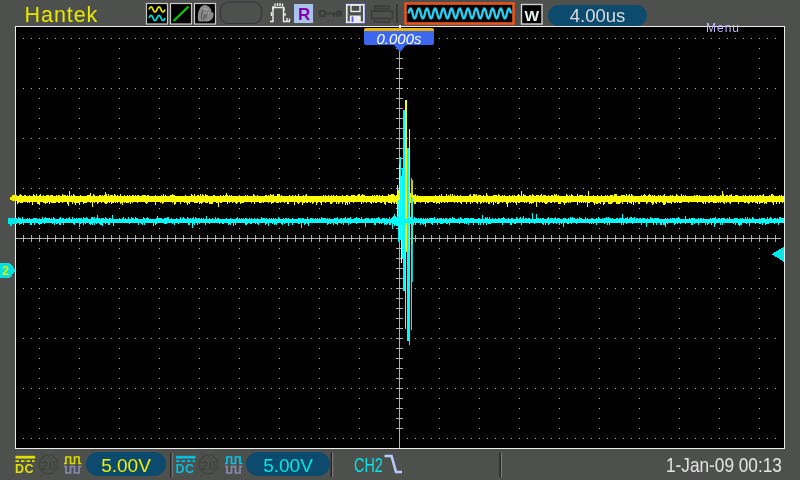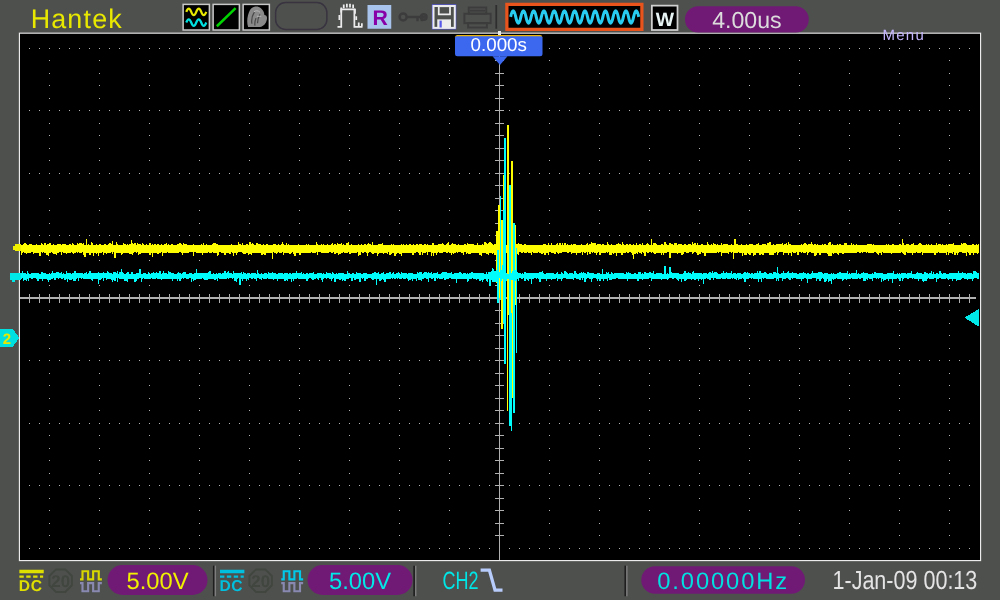--- a/index.html
+++ b/index.html
@@ -1,26 +1,26 @@
 <!DOCTYPE html>
 <html><head><meta charset="utf-8"><style>
 * { margin:0; padding:0; box-sizing:border-box; }
 html,body { width:800px; height:480px; overflow:hidden; background:#4e504e; }
 #scr { position:relative; width:800px; height:480px; background:#4e504e;
   font-family:"Liberation Sans", sans-serif; }
 .abs { position:absolute; }
 #plot { left:15px; top:26.2px; width:769.5px; height:422.5px; background:#000;
   border:1.5px solid #ececec; }
-.pill { position:absolute; background:#701a75; border-radius:12px; text-align:center; }
+.pill { position:absolute; background:#0c4a6e; border-radius:12px; text-align:center; }
 #logo { left:24.5px; top:3.2px; font-size:21.5px; font-weight:normal; color:#e8e800;
   letter-spacing:0.95px; }
 #menu { left:706px; top:21px; font-size:12px; color:#c4b5fd; letter-spacing:1px; }
 #tlabel { left:364px; top:28px; width:70px; height:16.5px; background:#3c68f0;
   border-radius:2px; color:#fff; font-size:15px; text-align:center; line-height:16px;
-  border-top:1px solid #eab308; }
+  border-top:3px solid #eab308;font-style:italic; }
 #tptr { left:394px; top:44.5px; width:0; height:0; border-left:6px solid transparent;
   border-right:6px solid transparent; border-top:7px solid #3c68f0; }
 .txt { position:absolute; white-space:nowrap; }
 </style></head><body>
 <div id="scr">
   <div class="abs" id="plot"></div>
   <svg class="abs" style="left:0;top:0" width="800" height="480" shape-rendering="crispEdges">
       <path d="M23 38h1v1h-1zM31 38h1v1h-1zM39 38h1v1h-1zM47 38h1v1h-1zM55 38h1v1h-1zM63 38h1v1h-1zM71 38h1v1h-1zM79 38h1v1h-1zM87 38h1v1h-1zM95 38h1v1h-1zM103 38h1v1h-1zM111 38h1v1h-1zM119 38h1v1h-1zM127 38h1v1h-1zM135 38h1v1h-1zM143 38h1v1h-1zM151 38h1v1h-1zM159 38h1v1h-1zM167 38h1v1h-1zM175 38h1v1h-1zM183 38h1v1h-1zM191 38h1v1h-1zM199 38h1v1h-1zM207 38h1v1h-1zM215 38h1v1h-1zM223 38h1v1h-1zM231 38h1v1h-1zM239 38h1v1h-1zM247 38h1v1h-1zM255 38h1v1h-1zM263 38h1v1h-1zM271 38h1v1h-1zM279 38h1v1h-1zM287 38h1v1h-1zM295 38h1v1h-1zM303 38h1v1h-1zM311 38h1v1h-1zM319 38h1v1h-1zM327 38h1v1h-1zM335 38h1v1h-1zM343 38h1v1h-1zM351 38h1v1h-1zM359 38h1v1h-1zM367 38h1v1h-1zM375 38h1v1h-1zM383 38h1v1h-1zM391 38h1v1h-1zM399 38h1v1h-1zM407 38h1v1h-1zM415 38h1v1h-1zM423 38h1v1h-1zM431 38h1v1h-1zM439 38h1v1h-1zM447 38h1v1h-1zM455 38h1v1h-1zM463 38h1v1h-1zM471 38h1v1h-1zM479 38h1v1h-1zM487 38h1v1h-1zM495 38h1v1h-1zM503 38h1v1h-1zM511 38h1v1h-1zM519 38h1v1h-1zM527 38h1v1h-1zM535 38h1v1h-1zM543 38h1v1h-1zM551 38h1v1h-1zM559 38h1v1h-1zM567 38h1v1h-1zM575 38h1v1h-1zM583 38h1v1h-1zM591 38h1v1h-1zM599 38h1v1h-1zM607 38h1v1h-1zM615 38h1v1h-1zM623 38h1v1h-1zM631 38h1v1h-1zM639 38h1v1h-1zM647 38h1v1h-1zM655 38h1v1h-1zM663 38h1v1h-1zM671 38h1v1h-1zM679 38h1v1h-1zM687 38h1v1h-1zM695 38h1v1h-1zM703 38h1v1h-1zM711 38h1v1h-1zM719 38h1v1h-1zM727 38h1v1h-1zM735 38h1v1h-1zM743 38h1v1h-1zM751 38h1v1h-1zM759 38h1v1h-1zM767 38h1v1h-1zM775 38h1v1h-1zM23 88h1v1h-1zM31 88h1v1h-1zM39 88h1v1h-1zM47 88h1v1h-1zM55 88h1v1h-1zM63 88h1v1h-1zM71 88h1v1h-1zM79 88h1v1h-1zM87 88h1v1h-1zM95 88h1v1h-1zM103 88h1v1h-1zM111 88h1v1h-1zM119 88h1v1h-1zM127 88h1v1h-1zM135 88h1v1h-1zM143 88h1v1h-1zM151 88h1v1h-1zM159 88h1v1h-1zM167 88h1v1h-1zM175 88h1v1h-1zM183 88h1v1h-1zM191 88h1v1h-1zM199 88h1v1h-1zM207 88h1v1h-1zM215 88h1v1h-1zM223 88h1v1h-1zM231 88h1v1h-1zM239 88h1v1h-1zM247 88h1v1h-1zM255 88h1v1h-1zM263 88h1v1h-1zM271 88h1v1h-1zM279 88h1v1h-1zM287 88h1v1h-1zM295 88h1v1h-1zM303 88h1v1h-1zM311 88h1v1h-1zM319 88h1v1h-1zM327 88h1v1h-1zM335 88h1v1h-1zM343 88h1v1h-1zM351 88h1v1h-1zM359 88h1v1h-1zM367 88h1v1h-1zM375 88h1v1h-1zM383 88h1v1h-1zM391 88h1v1h-1zM399 88h1v1h-1zM407 88h1v1h-1zM415 88h1v1h-1zM423 88h1v1h-1zM431 88h1v1h-1zM439 88h1v1h-1zM447 88h1v1h-1zM455 88h1v1h-1zM463 88h1v1h-1zM471 88h1v1h-1zM479 88h1v1h-1zM487 88h1v1h-1zM495 88h1v1h-1zM503 88h1v1h-1zM511 88h1v1h-1zM519 88h1v1h-1zM527 88h1v1h-1zM535 88h1v1h-1zM543 88h1v1h-1zM551 88h1v1h-1zM559 88h1v1h-1zM567 88h1v1h-1zM575 88h1v1h-1zM583 88h1v1h-1zM591 88h1v1h-1zM599 88h1v1h-1zM607 88h1v1h-1zM615 88h1v1h-1zM623 88h1v1h-1zM631 88h1v1h-1zM639 88h1v1h-1zM647 88h1v1h-1zM655 88h1v1h-1zM663 88h1v1h-1zM671 88h1v1h-1zM679 88h1v1h-1zM687 88h1v1h-1zM695 88h1v1h-1zM703 88h1v1h-1zM711 88h1v1h-1zM719 88h1v1h-1zM727 88h1v1h-1zM735 88h1v1h-1zM743 88h1v1h-1zM751 88h1v1h-1zM759 88h1v1h-1zM767 88h1v1h-1zM775 88h1v1h-1zM23 138h1v1h-1zM31 138h1v1h-1zM39 138h1v1h-1zM47 138h1v1h-1zM55 138h1v1h-1zM63 138h1v1h-1zM71 138h1v1h-1zM79 138h1v1h-1zM87 138h1v1h-1zM95 138h1v1h-1zM103 138h1v1h-1zM111 138h1v1h-1zM119 138h1v1h-1zM127 138h1v1h-1zM135 138h1v1h-1zM143 138h1v1h-1zM151 138h1v1h-1zM159 138h1v1h-1zM167 138h1v1h-1zM175 138h1v1h-1zM183 138h1v1h-1zM191 138h1v1h-1zM199 138h1v1h-1zM207 138h1v1h-1zM215 138h1v1h-1zM223 138h1v1h-1zM231 138h1v1h-1zM239 138h1v1h-1zM247 138h1v1h-1zM255 138h1v1h-1zM263 138h1v1h-1zM271 138h1v1h-1zM279 138h1v1h-1zM287 138h1v1h-1zM295 138h1v1h-1zM303 138h1v1h-1zM311 138h1v1h-1zM319 138h1v1h-1zM327 138h1v1h-1zM335 138h1v1h-1zM343 138h1v1h-1zM351 138h1v1h-1zM359 138h1v1h-1zM367 138h1v1h-1zM375 138h1v1h-1zM383 138h1v1h-1zM391 138h1v1h-1zM399 138h1v1h-1zM407 138h1v1h-1zM415 138h1v1h-1zM423 138h1v1h-1zM431 138h1v1h-1zM439 138h1v1h-1zM447 138h1v1h-1zM455 138h1v1h-1zM463 138h1v1h-1zM471 138h1v1h-1zM479 138h1v1h-1zM487 138h1v1h-1zM495 138h1v1h-1zM503 138h1v1h-1zM511 138h1v1h-1zM519 138h1v1h-1zM527 138h1v1h-1zM535 138h1v1h-1zM543 138h1v1h-1zM551 138h1v1h-1zM559 138h1v1h-1zM567 138h1v1h-1zM575 138h1v1h-1zM583 138h1v1h-1zM591 138h1v1h-1zM599 138h1v1h-1zM607 138h1v1h-1zM615 138h1v1h-1zM623 138h1v1h-1zM631 138h1v1h-1zM639 138h1v1h-1zM647 138h1v1h-1zM655 138h1v1h-1zM663 138h1v1h-1zM671 138h1v1h-1zM679 138h1v1h-1zM687 138h1v1h-1zM695 138h1v1h-1zM703 138h1v1h-1zM711 138h1v1h-1zM719 138h1v1h-1zM727 138h1v1h-1zM735 138h1v1h-1zM743 138h1v1h-1zM751 138h1v1h-1zM759 138h1v1h-1zM767 138h1v1h-1zM775 138h1v1h-1zM23 188h1v1h-1zM31 188h1v1h-1zM39 188h1v1h-1zM47 188h1v1h-1zM55 188h1v1h-1zM63 188h1v1h-1zM71 188h1v1h-1zM79 188h1v1h-1zM87 188h1v1h-1zM95 188h1v1h-1zM103 188h1v1h-1zM111 188h1v1h-1zM119 188h1v1h-1zM127 188h1v1h-1zM135 188h1v1h-1zM143 188h1v1h-1zM151 188h1v1h-1zM159 188h1v1h-1zM167 188h1v1h-1zM175 188h1v1h-1zM183 188h1v1h-1zM191 188h1v1h-1zM199 188h1v1h-1zM207 188h1v1h-1zM215 188h1v1h-1zM223 188h1v1h-1zM231 188h1v1h-1zM239 188h1v1h-1zM247 188h1v1h-1zM255 188h1v1h-1zM263 188h1v1h-1zM271 188h1v1h-1zM279 188h1v1h-1zM287 188h1v1h-1zM295 188h1v1h-1zM303 188h1v1h-1zM311 188h1v1h-1zM319 188h1v1h-1zM327 188h1v1h-1zM335 188h1v1h-1zM343 188h1v1h-1zM351 188h1v1h-1zM359 188h1v1h-1zM367 188h1v1h-1zM375 188h1v1h-1zM383 188h1v1h-1zM391 188h1v1h-1zM399 188h1v1h-1zM407 188h1v1h-1zM415 188h1v1h-1zM423 188h1v1h-1zM431 188h1v1h-1zM439 188h1v1h-1zM447 188h1v1h-1zM455 188h1v1h-1zM463 188h1v1h-1zM471 188h1v1h-1zM479 188h1v1h-1zM487 188h1v1h-1zM495 188h1v1h-1zM503 188h1v1h-1zM511 188h1v1h-1zM519 188h1v1h-1zM527 188h1v1h-1zM535 188h1v1h-1zM543 188h1v1h-1zM551 188h1v1h-1zM559 188h1v1h-1zM567 188h1v1h-1zM575 188h1v1h-1zM583 188h1v1h-1zM591 188h1v1h-1zM599 188h1v1h-1zM607 188h1v1h-1zM615 188h1v1h-1zM623 188h1v1h-1zM631 188h1v1h-1zM639 188h1v1h-1zM647 188h1v1h-1zM655 188h1v1h-1zM663 188h1v1h-1zM671 188h1v1h-1zM679 188h1v1h-1zM687 188h1v1h-1zM695 188h1v1h-1zM703 188h1v1h-1zM711 188h1v1h-1zM719 188h1v1h-1zM727 188h1v1h-1zM735 188h1v1h-1zM743 188h1v1h-1zM751 188h1v1h-1zM759 188h1v1h-1zM767 188h1v1h-1zM775 188h1v1h-1zM23 288h1v1h-1zM31 288h1v1h-1zM39 288h1v1h-1zM47 288h1v1h-1zM55 288h1v1h-1zM63 288h1v1h-1zM71 288h1v1h-1zM79 288h1v1h-1zM87 288h1v1h-1zM95 288h1v1h-1zM103 288h1v1h-1zM111 288h1v1h-1zM119 288h1v1h-1zM127 288h1v1h-1zM135 288h1v1h-1zM143 288h1v1h-1zM151 288h1v1h-1zM159 288h1v1h-1zM167 288h1v1h-1zM175 288h1v1h-1zM183 288h1v1h-1zM191 288h1v1h-1zM199 288h1v1h-1zM207 288h1v1h-1zM215 288h1v1h-1zM223 288h1v1h-1zM231 288h1v1h-1zM239 288h1v1h-1zM247 288h1v1h-1zM255 288h1v1h-1zM263 288h1v1h-1zM271 288h1v1h-1zM279 288h1v1h-1zM287 288h1v1h-1zM295 288h1v1h-1zM303 288h1v1h-1zM311 288h1v1h-1zM319 288h1v1h-1zM327 288h1v1h-1zM335 288h1v1h-1zM343 288h1v1h-1zM351 288h1v1h-1zM359 288h1v1h-1zM367 288h1v1h-1zM375 288h1v1h-1zM383 288h1v1h-1zM391 288h1v1h-1zM399 288h1v1h-1zM407 288h1v1h-1zM415 288h1v1h-1zM423 288h1v1h-1zM431 288h1v1h-1zM439 288h1v1h-1zM447 288h1v1h-1zM455 288h1v1h-1zM463 288h1v1h-1zM471 288h1v1h-1zM479 288h1v1h-1zM487 288h1v1h-1zM495 288h1v1h-1zM503 288h1v1h-1zM511 288h1v1h-1zM519 288h1v1h-1zM527 288h1v1h-1zM535 288h1v1h-1zM543 288h1v1h-1zM551 288h1v1h-1zM559 288h1v1h-1zM567 288h1v1h-1zM575 288h1v1h-1zM583 288h1v1h-1zM591 288h1v1h-1zM599 288h1v1h-1zM607 288h1v1h-1zM615 288h1v1h-1zM623 288h1v1h-1zM631 288h1v1h-1zM639 288h1v1h-1zM647 288h1v1h-1zM655 288h1v1h-1zM663 288h1v1h-1zM671 288h1v1h-1zM679 288h1v1h-1zM687 288h1v1h-1zM695 288h1v1h-1zM703 288h1v1h-1zM711 288h1v1h-1zM719 288h1v1h-1zM727 288h1v1h-1zM735 288h1v1h-1zM743 288h1v1h-1zM751 288h1v1h-1zM759 288h1v1h-1zM767 288h1v1h-1zM775 288h1v1h-1zM23 338h1v1h-1zM31 338h1v1h-1zM39 338h1v1h-1zM47 338h1v1h-1zM55 338h1v1h-1zM63 338h1v1h-1zM71 338h1v1h-1zM79 338h1v1h-1zM87 338h1v1h-1zM95 338h1v1h-1zM103 338h1v1h-1zM111 338h1v1h-1zM119 338h1v1h-1zM127 338h1v1h-1zM135 338h1v1h-1zM143 338h1v1h-1zM151 338h1v1h-1zM159 338h1v1h-1zM167 338h1v1h-1zM175 338h1v1h-1zM183 338h1v1h-1zM191 338h1v1h-1zM199 338h1v1h-1zM207 338h1v1h-1zM215 338h1v1h-1zM223 338h1v1h-1zM231 338h1v1h-1zM239 338h1v1h-1zM247 338h1v1h-1zM255 338h1v1h-1zM263 338h1v1h-1zM271 338h1v1h-1zM279 338h1v1h-1zM287 338h1v1h-1zM295 338h1v1h-1zM303 338h1v1h-1zM311 338h1v1h-1zM319 338h1v1h-1zM327 338h1v1h-1zM335 338h1v1h-1zM343 338h1v1h-1zM351 338h1v1h-1zM359 338h1v1h-1zM367 338h1v1h-1zM375 338h1v1h-1zM383 338h1v1h-1zM391 338h1v1h-1zM399 338h1v1h-1zM407 338h1v1h-1zM415 338h1v1h-1zM423 338h1v1h-1zM431 338h1v1h-1zM439 338h1v1h-1zM447 338h1v1h-1zM455 338h1v1h-1zM463 338h1v1h-1zM471 338h1v1h-1zM479 338h1v1h-1zM487 338h1v1h-1zM495 338h1v1h-1zM503 338h1v1h-1zM511 338h1v1h-1zM519 338h1v1h-1zM527 338h1v1h-1zM535 338h1v1h-1zM543 338h1v1h-1zM551 338h1v1h-1zM559 338h1v1h-1zM567 338h1v1h-1zM575 338h1v1h-1zM583 338h1v1h-1zM591 338h1v1h-1zM599 338h1v1h-1zM607 338h1v1h-1zM615 338h1v1h-1zM623 338h1v1h-1zM631 338h1v1h-1zM639 338h1v1h-1zM647 338h1v1h-1zM655 338h1v1h-1zM663 338h1v1h-1zM671 338h1v1h-1zM679 338h1v1h-1zM687 338h1v1h-1zM695 338h1v1h-1zM703 338h1v1h-1zM711 338h1v1h-1zM719 338h1v1h-1zM727 338h1v1h-1zM735 338h1v1h-1zM743 338h1v1h-1zM751 338h1v1h-1zM759 338h1v1h-1zM767 338h1v1h-1zM775 338h1v1h-1zM23 388h1v1h-1zM31 388h1v1h-1zM39 388h1v1h-1zM47 388h1v1h-1zM55 388h1v1h-1zM63 388h1v1h-1zM71 388h1v1h-1zM79 388h1v1h-1zM87 388h1v1h-1zM95 388h1v1h-1zM103 388h1v1h-1zM111 388h1v1h-1zM119 388h1v1h-1zM127 388h1v1h-1zM135 388h1v1h-1zM143 388h1v1h-1zM151 388h1v1h-1zM159 388h1v1h-1zM167 388h1v1h-1zM175 388h1v1h-1zM183 388h1v1h-1zM191 388h1v1h-1zM199 388h1v1h-1zM207 388h1v1h-1zM215 388h1v1h-1zM223 388h1v1h-1zM231 388h1v1h-1zM239 388h1v1h-1zM247 388h1v1h-1zM255 388h1v1h-1zM263 388h1v1h-1zM271 388h1v1h-1zM279 388h1v1h-1zM287 388h1v1h-1zM295 388h1v1h-1zM303 388h1v1h-1zM311 388h1v1h-1zM319 388h1v1h-1zM327 388h1v1h-1zM335 388h1v1h-1zM343 388h1v1h-1zM351 388h1v1h-1zM359 388h1v1h-1zM367 388h1v1h-1zM375 388h1v1h-1zM383 388h1v1h-1zM391 388h1v1h-1zM399 388h1v1h-1zM407 388h1v1h-1zM415 388h1v1h-1zM423 388h1v1h-1zM431 388h1v1h-1zM439 388h1v1h-1zM447 388h1v1h-1zM455 388h1v1h-1zM463 388h1v1h-1zM471 388h1v1h-1zM479 388h1v1h-1zM487 388h1v1h-1zM495 388h1v1h-1zM503 388h1v1h-1zM511 388h1v1h-1zM519 388h1v1h-1zM527 388h1v1h-1zM535 388h1v1h-1zM543 388h1v1h-1zM551 388h1v1h-1zM559 388h1v1h-1zM567 388h1v1h-1zM575 388h1v1h-1zM583 388h1v1h-1zM591 388h1v1h-1zM599 388h1v1h-1zM607 388h1v1h-1zM615 388h1v1h-1zM623 388h1v1h-1zM631 388h1v1h-1zM639 388h1v1h-1zM647 388h1v1h-1zM655 388h1v1h-1zM663 388h1v1h-1zM671 388h1v1h-1zM679 388h1v1h-1zM687 388h1v1h-1zM695 388h1v1h-1zM703 388h1v1h-1zM711 388h1v1h-1zM719 388h1v1h-1zM727 388h1v1h-1zM735 388h1v1h-1zM743 388h1v1h-1zM751 388h1v1h-1zM759 388h1v1h-1zM767 388h1v1h-1zM775 388h1v1h-1zM23 438h1v1h-1zM31 438h1v1h-1zM39 438h1v1h-1zM47 438h1v1h-1zM55 438h1v1h-1zM63 438h1v1h-1zM71 438h1v1h-1zM79 438h1v1h-1zM87 438h1v1h-1zM95 438h1v1h-1zM103 438h1v1h-1zM111 438h1v1h-1zM119 438h1v1h-1zM127 438h1v1h-1zM135 438h1v1h-1zM143 438h1v1h-1zM151 438h1v1h-1zM159 438h1v1h-1zM167 438h1v1h-1zM175 438h1v1h-1zM183 438h1v1h-1zM191 438h1v1h-1zM199 438h1v1h-1zM207 438h1v1h-1zM215 438h1v1h-1zM223 438h1v1h-1zM231 438h1v1h-1zM239 438h1v1h-1zM247 438h1v1h-1zM255 438h1v1h-1zM263 438h1v1h-1zM271 438h1v1h-1zM279 438h1v1h-1zM287 438h1v1h-1zM295 438h1v1h-1zM303 438h1v1h-1zM311 438h1v1h-1zM319 438h1v1h-1zM327 438h1v1h-1zM335 438h1v1h-1zM343 438h1v1h-1zM351 438h1v1h-1zM359 438h1v1h-1zM367 438h1v1h-1zM375 438h1v1h-1zM383 438h1v1h-1zM391 438h1v1h-1zM399 438h1v1h-1zM407 438h1v1h-1zM415 438h1v1h-1zM423 438h1v1h-1zM431 438h1v1h-1zM439 438h1v1h-1zM447 438h1v1h-1zM455 438h1v1h-1zM463 438h1v1h-1zM471 438h1v1h-1zM479 438h1v1h-1zM487 438h1v1h-1zM495 438h1v1h-1zM503 438h1v1h-1zM511 438h1v1h-1zM519 438h1v1h-1zM527 438h1v1h-1zM535 438h1v1h-1zM543 438h1v1h-1zM551 438h1v1h-1zM559 438h1v1h-1zM567 438h1v1h-1zM575 438h1v1h-1zM583 438h1v1h-1zM591 438h1v1h-1zM599 438h1v1h-1zM607 438h1v1h-1zM615 438h1v1h-1zM623 438h1v1h-1zM631 438h1v1h-1zM639 438h1v1h-1zM647 438h1v1h-1zM655 438h1v1h-1zM663 438h1v1h-1zM671 438h1v1h-1zM679 438h1v1h-1zM687 438h1v1h-1zM695 438h1v1h-1zM703 438h1v1h-1zM711 438h1v1h-1zM719 438h1v1h-1zM727 438h1v1h-1zM735 438h1v1h-1zM743 438h1v1h-1zM751 438h1v1h-1zM759 438h1v1h-1zM767 438h1v1h-1zM775 438h1v1h-1zM39 48h1v1h-1zM39 58h1v1h-1zM39 68h1v1h-1zM39 78h1v1h-1zM39 98h1v1h-1zM39 108h1v1h-1zM39 118h1v1h-1zM39 128h1v1h-1zM39 148h1v1h-1zM39 158h1v1h-1zM39 168h1v1h-1zM39 178h1v1h-1zM39 198h1v1h-1zM39 208h1v1h-1zM39 218h1v1h-1zM39 228h1v1h-1zM39 248h1v1h-1zM39 258h1v1h-1zM39 268h1v1h-1zM39 278h1v1h-1zM39 298h1v1h-1zM39 308h1v1h-1zM39 318h1v1h-1zM39 328h1v1h-1zM39 348h1v1h-1zM39 358h1v1h-1zM39 368h1v1h-1zM39 378h1v1h-1zM39 398h1v1h-1zM39 408h1v1h-1zM39 418h1v1h-1zM39 428h1v1h-1zM79 48h1v1h-1zM79 58h1v1h-1zM79 68h1v1h-1zM79 78h1v1h-1zM79 98h1v1h-1zM79 108h1v1h-1zM79 118h1v1h-1zM79 128h1v1h-1zM79 148h1v1h-1zM79 158h1v1h-1zM79 168h1v1h-1zM79 178h1v1h-1zM79 198h1v1h-1zM79 208h1v1h-1zM79 218h1v1h-1zM79 228h1v1h-1zM79 248h1v1h-1zM79 258h1v1h-1zM79 268h1v1h-1zM79 278h1v1h-1zM79 298h1v1h-1zM79 308h1v1h-1zM79 318h1v1h-1zM79 328h1v1h-1zM79 348h1v1h-1zM79 358h1v1h-1zM79 368h1v1h-1zM79 378h1v1h-1zM79 398h1v1h-1zM79 408h1v1h-1zM79 418h1v1h-1zM79 428h1v1h-1zM119 48h1v1h-1zM119 58h1v1h-1zM119 68h1v1h-1zM119 78h1v1h-1zM119 98h1v1h-1zM119 108h1v1h-1zM119 118h1v1h-1zM119 128h1v1h-1zM119 148h1v1h-1zM119 158h1v1h-1zM119 168h1v1h-1zM119 178h1v1h-1zM119 198h1v1h-1zM119 208h1v1h-1zM119 218h1v1h-1zM119 228h1v1h-1zM119 248h1v1h-1zM119 258h1v1h-1zM119 268h1v1h-1zM119 278h1v1h-1zM119 298h1v1h-1zM119 308h1v1h-1zM119 318h1v1h-1zM119 328h1v1h-1zM119 348h1v1h-1zM119 358h1v1h-1zM119 368h1v1h-1zM119 378h1v1h-1zM119 398h1v1h-1zM119 408h1v1h-1zM119 418h1v1h-1zM119 428h1v1h-1zM159 48h1v1h-1zM159 58h1v1h-1zM159 68h1v1h-1zM159 78h1v1h-1zM159 98h1v1h-1zM159 108h1v1h-1zM159 118h1v1h-1zM159 128h1v1h-1zM159 148h1v1h-1zM159 158h1v1h-1zM159 168h1v1h-1zM159 178h1v1h-1zM159 198h1v1h-1zM159 208h1v1h-1zM159 218h1v1h-1zM159 228h1v1h-1zM159 248h1v1h-1zM159 258h1v1h-1zM159 268h1v1h-1zM159 278h1v1h-1zM159 298h1v1h-1zM159 308h1v1h-1zM159 318h1v1h-1zM159 328h1v1h-1zM159 348h1v1h-1zM159 358h1v1h-1zM159 368h1v1h-1zM159 378h1v1h-1zM159 398h1v1h-1zM159 408h1v1h-1zM159 418h1v1h-1zM159 428h1v1h-1zM199 48h1v1h-1zM199 58h1v1h-1zM199 68h1v1h-1zM199 78h1v1h-1zM199 98h1v1h-1zM199 108h1v1h-1zM199 118h1v1h-1zM199 128h1v1h-1zM199 148h1v1h-1zM199 158h1v1h-1zM199 168h1v1h-1zM199 178h1v1h-1zM199 198h1v1h-1zM199 208h1v1h-1zM199 218h1v1h-1zM199 228h1v1h-1zM199 248h1v1h-1zM199 258h1v1h-1zM199 268h1v1h-1zM199 278h1v1h-1zM199 298h1v1h-1zM199 308h1v1h-1zM199 318h1v1h-1zM199 328h1v1h-1zM199 348h1v1h-1zM199 358h1v1h-1zM199 368h1v1h-1zM199 378h1v1h-1zM199 398h1v1h-1zM199 408h1v1h-1zM199 418h1v1h-1zM199 428h1v1h-1zM239 48h1v1h-1zM239 58h1v1h-1zM239 68h1v1h-1zM239 78h1v1h-1zM239 98h1v1h-1zM239 108h1v1h-1zM239 118h1v1h-1zM239 128h1v1h-1zM239 148h1v1h-1zM239 158h1v1h-1zM239 168h1v1h-1zM239 178h1v1h-1zM239 198h1v1h-1zM239 208h1v1h-1zM239 218h1v1h-1zM239 228h1v1h-1zM239 248h1v1h-1zM239 258h1v1h-1zM239 268h1v1h-1zM239 278h1v1h-1zM239 298h1v1h-1zM239 308h1v1h-1zM239 318h1v1h-1zM239 328h1v1h-1zM239 348h1v1h-1zM239 358h1v1h-1zM239 368h1v1h-1zM239 378h1v1h-1zM239 398h1v1h-1zM239 408h1v1h-1zM239 418h1v1h-1zM239 428h1v1h-1zM279 48h1v1h-1zM279 58h1v1h-1zM279 68h1v1h-1zM279 78h1v1h-1zM279 98h1v1h-1zM279 108h1v1h-1zM279 118h1v1h-1zM279 128h1v1h-1zM279 148h1v1h-1zM279 158h1v1h-1zM279 168h1v1h-1zM279 178h1v1h-1zM279 198h1v1h-1zM279 208h1v1h-1zM279 218h1v1h-1zM279 228h1v1h-1zM279 248h1v1h-1zM279 258h1v1h-1zM279 268h1v1h-1zM279 278h1v1h-1zM279 298h1v1h-1zM279 308h1v1h-1zM279 318h1v1h-1zM279 328h1v1h-1zM279 348h1v1h-1zM279 358h1v1h-1zM279 368h1v1h-1zM279 378h1v1h-1zM279 398h1v1h-1zM279 408h1v1h-1zM279 418h1v1h-1zM279 428h1v1h-1zM319 48h1v1h-1zM319 58h1v1h-1zM319 68h1v1h-1zM319 78h1v1h-1zM319 98h1v1h-1zM319 108h1v1h-1zM319 118h1v1h-1zM319 128h1v1h-1zM319 148h1v1h-1zM319 158h1v1h-1zM319 168h1v1h-1zM319 178h1v1h-1zM319 198h1v1h-1zM319 208h1v1h-1zM319 218h1v1h-1zM319 228h1v1h-1zM319 248h1v1h-1zM319 258h1v1h-1zM319 268h1v1h-1zM319 278h1v1h-1zM319 298h1v1h-1zM319 308h1v1h-1zM319 318h1v1h-1zM319 328h1v1h-1zM319 348h1v1h-1zM319 358h1v1h-1zM319 368h1v1h-1zM319 378h1v1h-1zM319 398h1v1h-1zM319 408h1v1h-1zM319 418h1v1h-1zM319 428h1v1h-1zM359 48h1v1h-1zM359 58h1v1h-1zM359 68h1v1h-1zM359 78h1v1h-1zM359 98h1v1h-1zM359 108h1v1h-1zM359 118h1v1h-1zM359 128h1v1h-1zM359 148h1v1h-1zM359 158h1v1h-1zM359 168h1v1h-1zM359 178h1v1h-1zM359 198h1v1h-1zM359 208h1v1h-1zM359 218h1v1h-1zM359 228h1v1h-1zM359 248h1v1h-1zM359 258h1v1h-1zM359 268h1v1h-1zM359 278h1v1h-1zM359 298h1v1h-1zM359 308h1v1h-1zM359 318h1v1h-1zM359 328h1v1h-1zM359 348h1v1h-1zM359 358h1v1h-1zM359 368h1v1h-1zM359 378h1v1h-1zM359 398h1v1h-1zM359 408h1v1h-1zM359 418h1v1h-1zM359 428h1v1h-1zM439 48h1v1h-1zM439 58h1v1h-1zM439 68h1v1h-1zM439 78h1v1h-1zM439 98h1v1h-1zM439 108h1v1h-1zM439 118h1v1h-1zM439 128h1v1h-1zM439 148h1v1h-1zM439 158h1v1h-1zM439 168h1v1h-1zM439 178h1v1h-1zM439 198h1v1h-1zM439 208h1v1h-1zM439 218h1v1h-1zM439 228h1v1h-1zM439 248h1v1h-1zM439 258h1v1h-1zM439 268h1v1h-1zM439 278h1v1h-1zM439 298h1v1h-1zM439 308h1v1h-1zM439 318h1v1h-1zM439 328h1v1h-1zM439 348h1v1h-1zM439 358h1v1h-1zM439 368h1v1h-1zM439 378h1v1h-1zM439 398h1v1h-1zM439 408h1v1h-1zM439 418h1v1h-1zM439 428h1v1h-1zM479 48h1v1h-1zM479 58h1v1h-1zM479 68h1v1h-1zM479 78h1v1h-1zM479 98h1v1h-1zM479 108h1v1h-1zM479 118h1v1h-1zM479 128h1v1h-1zM479 148h1v1h-1zM479 158h1v1h-1zM479 168h1v1h-1zM479 178h1v1h-1zM479 198h1v1h-1zM479 208h1v1h-1zM479 218h1v1h-1zM479 228h1v1h-1zM479 248h1v1h-1zM479 258h1v1h-1zM479 268h1v1h-1zM479 278h1v1h-1zM479 298h1v1h-1zM479 308h1v1h-1zM479 318h1v1h-1zM479 328h1v1h-1zM479 348h1v1h-1zM479 358h1v1h-1zM479 368h1v1h-1zM479 378h1v1h-1zM479 398h1v1h-1zM479 408h1v1h-1zM479 418h1v1h-1zM479 428h1v1h-1zM519 48h1v1h-1zM519 58h1v1h-1zM519 68h1v1h-1zM519 78h1v1h-1zM519 98h1v1h-1zM519 108h1v1h-1zM519 118h1v1h-1zM519 128h1v1h-1zM519 148h1v1h-1zM519 158h1v1h-1zM519 168h1v1h-1zM519 178h1v1h-1zM519 198h1v1h-1zM519 208h1v1h-1zM519 218h1v1h-1zM519 228h1v1h-1zM519 248h1v1h-1zM519 258h1v1h-1zM519 268h1v1h-1zM519 278h1v1h-1zM519 298h1v1h-1zM519 308h1v1h-1zM519 318h1v1h-1zM519 328h1v1h-1zM519 348h1v1h-1zM519 358h1v1h-1zM519 368h1v1h-1zM519 378h1v1h-1zM519 398h1v1h-1zM519 408h1v1h-1zM519 418h1v1h-1zM519 428h1v1h-1zM559 48h1v1h-1zM559 58h1v1h-1zM559 68h1v1h-1zM559 78h1v1h-1zM559 98h1v1h-1zM559 108h1v1h-1zM559 118h1v1h-1zM559 128h1v1h-1zM559 148h1v1h-1zM559 158h1v1h-1zM559 168h1v1h-1zM559 178h1v1h-1zM559 198h1v1h-1zM559 208h1v1h-1zM559 218h1v1h-1zM559 228h1v1h-1zM559 248h1v1h-1zM559 258h1v1h-1zM559 268h1v1h-1zM559 278h1v1h-1zM559 298h1v1h-1zM559 308h1v1h-1zM559 318h1v1h-1zM559 328h1v1h-1zM559 348h1v1h-1zM559 358h1v1h-1zM559 368h1v1h-1zM559 378h1v1h-1zM559 398h1v1h-1zM559 408h1v1h-1zM559 418h1v1h-1zM559 428h1v1h-1zM599 48h1v1h-1zM599 58h1v1h-1zM599 68h1v1h-1zM599 78h1v1h-1zM599 98h1v1h-1zM599 108h1v1h-1zM599 118h1v1h-1zM599 128h1v1h-1zM599 148h1v1h-1zM599 158h1v1h-1zM599 168h1v1h-1zM599 178h1v1h-1zM599 198h1v1h-1zM599 208h1v1h-1zM599 218h1v1h-1zM599 228h1v1h-1zM599 248h1v1h-1zM599 258h1v1h-1zM599 268h1v1h-1zM599 278h1v1h-1zM599 298h1v1h-1zM599 308h1v1h-1zM599 318h1v1h-1zM599 328h1v1h-1zM599 348h1v1h-1zM599 358h1v1h-1zM599 368h1v1h-1zM599 378h1v1h-1zM599 398h1v1h-1zM599 408h1v1h-1zM599 418h1v1h-1zM599 428h1v1h-1zM639 48h1v1h-1zM639 58h1v1h-1zM639 68h1v1h-1zM639 78h1v1h-1zM639 98h1v1h-1zM639 108h1v1h-1zM639 118h1v1h-1zM639 128h1v1h-1zM639 148h1v1h-1zM639 158h1v1h-1zM639 168h1v1h-1zM639 178h1v1h-1zM639 198h1v1h-1zM639 208h1v1h-1zM639 218h1v1h-1zM639 228h1v1h-1zM639 248h1v1h-1zM639 258h1v1h-1zM639 268h1v1h-1zM639 278h1v1h-1zM639 298h1v1h-1zM639 308h1v1h-1zM639 318h1v1h-1zM639 328h1v1h-1zM639 348h1v1h-1zM639 358h1v1h-1zM639 368h1v1h-1zM639 378h1v1h-1zM639 398h1v1h-1zM639 408h1v1h-1zM639 418h1v1h-1zM639 428h1v1h-1zM679 48h1v1h-1zM679 58h1v1h-1zM679 68h1v1h-1zM679 78h1v1h-1zM679 98h1v1h-1zM679 108h1v1h-1zM679 118h1v1h-1zM679 128h1v1h-1zM679 148h1v1h-1zM679 158h1v1h-1zM679 168h1v1h-1zM679 178h1v1h-1zM679 198h1v1h-1zM679 208h1v1h-1zM679 218h1v1h-1zM679 228h1v1h-1zM679 248h1v1h-1zM679 258h1v1h-1zM679 268h1v1h-1zM679 278h1v1h-1zM679 298h1v1h-1zM679 308h1v1h-1zM679 318h1v1h-1zM679 328h1v1h-1zM679 348h1v1h-1zM679 358h1v1h-1zM679 368h1v1h-1zM679 378h1v1h-1zM679 398h1v1h-1zM679 408h1v1h-1zM679 418h1v1h-1zM679 428h1v1h-1zM719 48h1v1h-1zM719 58h1v1h-1zM719 68h1v1h-1zM719 78h1v1h-1zM719 98h1v1h-1zM719 108h1v1h-1zM719 118h1v1h-1zM719 128h1v1h-1zM719 148h1v1h-1zM719 158h1v1h-1zM719 168h1v1h-1zM719 178h1v1h-1zM719 198h1v1h-1zM719 208h1v1h-1zM719 218h1v1h-1zM719 228h1v1h-1zM719 248h1v1h-1zM719 258h1v1h-1zM719 268h1v1h-1zM719 278h1v1h-1zM719 298h1v1h-1zM719 308h1v1h-1zM719 318h1v1h-1zM719 328h1v1h-1zM719 348h1v1h-1zM719 358h1v1h-1zM719 368h1v1h-1zM719 378h1v1h-1zM719 398h1v1h-1zM719 408h1v1h-1zM719 418h1v1h-1zM719 428h1v1h-1zM759 48h1v1h-1zM759 58h1v1h-1zM759 68h1v1h-1zM759 78h1v1h-1zM759 98h1v1h-1zM759 108h1v1h-1zM759 118h1v1h-1zM759 128h1v1h-1zM759 148h1v1h-1zM759 158h1v1h-1zM759 168h1v1h-1zM759 178h1v1h-1zM759 198h1v1h-1zM759 208h1v1h-1zM759 218h1v1h-1zM759 228h1v1h-1zM759 248h1v1h-1zM759 258h1v1h-1zM759 268h1v1h-1zM759 278h1v1h-1zM759 298h1v1h-1zM759 308h1v1h-1zM759 318h1v1h-1zM759 328h1v1h-1zM759 348h1v1h-1zM759 358h1v1h-1zM759 368h1v1h-1zM759 378h1v1h-1zM759 398h1v1h-1zM759 408h1v1h-1zM759 418h1v1h-1zM759 428h1v1h-1z" fill="#b4b4b4"></path>
       <path d="M16 238.5H781" stroke="#b0b0b0" stroke-width="1.2"></path>
       <path d="M23.5 235V242M31.5 235V242M39.5 235V242M47.5 235V242M55.5 235V242M63.5 235V242M71.5 235V242M79.5 235V242M87.5 235V242M95.5 235V242M103.5 235V242M111.5 235V242M119.5 235V242M127.5 235V242M135.5 235V242M143.5 235V242M151.5 235V242M159.5 235V242M167.5 235V242M175.5 235V242M183.5 235V242M191.5 235V242M199.5 235V242M207.5 235V242M215.5 235V242M223.5 235V242M231.5 235V242M239.5 235V242M247.5 235V242M255.5 235V242M263.5 235V242M271.5 235V242M279.5 235V242M287.5 235V242M295.5 235V242M303.5 235V242M311.5 235V242M319.5 235V242M327.5 235V242M335.5 235V242M343.5 235V242M351.5 235V242M359.5 235V242M367.5 235V242M375.5 235V242M383.5 235V242M391.5 235V242M399.5 235V242M407.5 235V242M415.5 235V242M423.5 235V242M431.5 235V242M439.5 235V242M447.5 235V242M455.5 235V242M463.5 235V242M471.5 235V242M479.5 235V242M487.5 235V242M495.5 235V242M503.5 235V242M511.5 235V242M519.5 235V242M527.5 235V242M535.5 235V242M543.5 235V242M551.5 235V242M559.5 235V242M567.5 235V242M575.5 235V242M583.5 235V242M591.5 235V242M599.5 235V242M607.5 235V242M615.5 235V242M623.5 235V242M631.5 235V242M639.5 235V242M647.5 235V242M655.5 235V242M663.5 235V242M671.5 235V242M679.5 235V242M687.5 235V242M695.5 235V242M703.5 235V242M711.5 235V242M719.5 235V242M727.5 235V242M735.5 235V242M743.5 235V242M751.5 235V242M759.5 235V242M767.5 235V242M775.5 235V242" stroke="#b0b0b0" stroke-width="1"></path>
@@ -120,15 +120,14 @@
       <path d="M384.5 456h7l4.5 16h6" stroke="#b8ccfc" stroke-width="2.6" fill="none"></path>
     </svg>
   <div class="abs" id="logo">Hantek</div>
   <div class="pill" style="left:548px;top:4.5px;width:99px;height:21px;color:#dcdcdc;font-size:18.5px;line-height:22px;border-radius:10.5px;">4.00us</div>
   <div class="abs" id="menu">Menu</div>
   <div class="abs" id="tlabel">0.000s</div>
   <div class="abs" id="tptr"></div>
   <div class="pill" style="left:86px;top:452px;width:80px;height:23.5px;color:#f0f000;font-size:19px;line-height:27px;">5.00V</div>
   <div class="pill" style="left:246px;top:452px;width:84px;height:23.5px;color:#00e8e8;font-size:19px;line-height:27px;">5.00V</div>
   <div class="txt" style="left:354px;top:453.6px;color:#00e6e6;font-size:20px;transform:scale(0.72,1);transform-origin:0 0;">CH2</div>
-  <div class="pill" style="left:513px;top:452.5px;width:131px;height:22.5px;color:#00e0e0;font-size:19px;line-height:26px;letter-spacing:1.5px;">0.00000Hz</div>
   <div class="txt" style="left:666px;top:452.6px;color:#e4e4e4;font-size:21px;transform:scale(0.82,1);transform-origin:0 0;">1-Jan-09 00:13</div>
 </div>
 
 </body></html>

